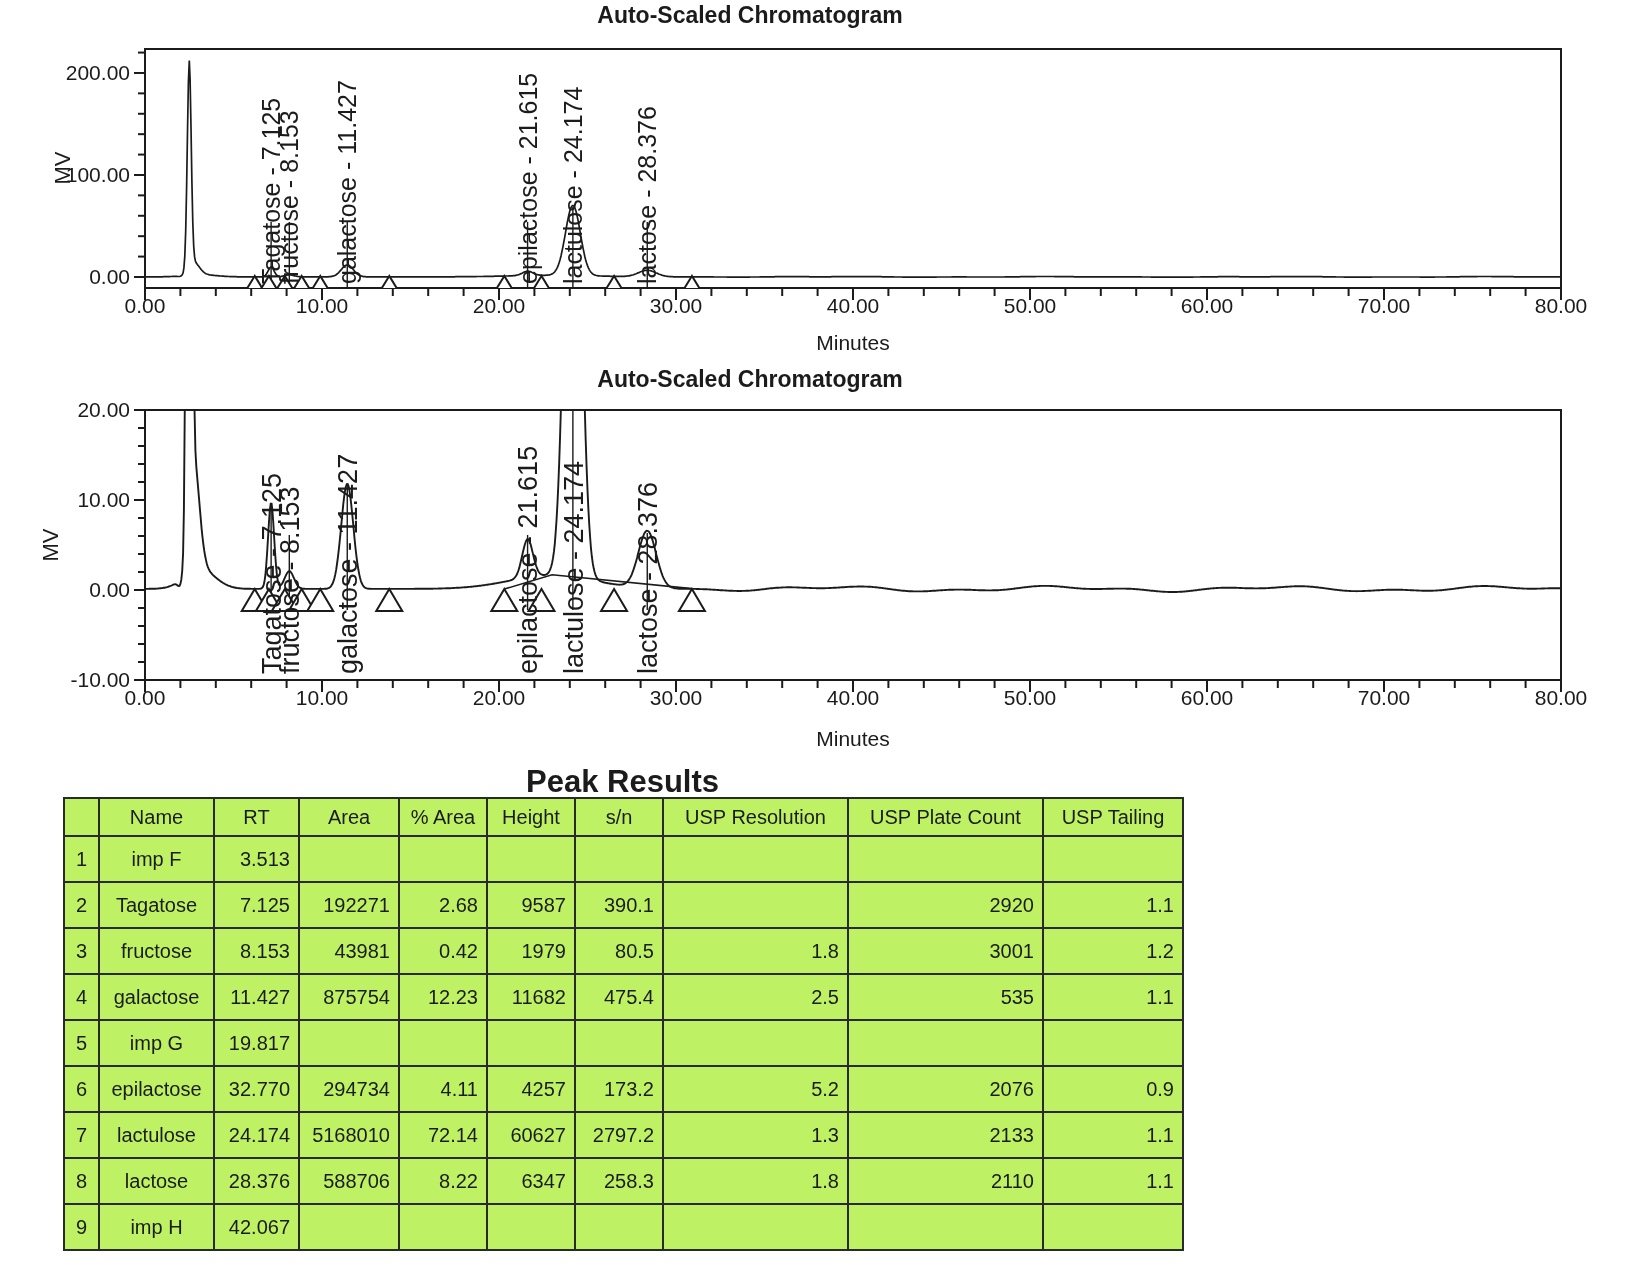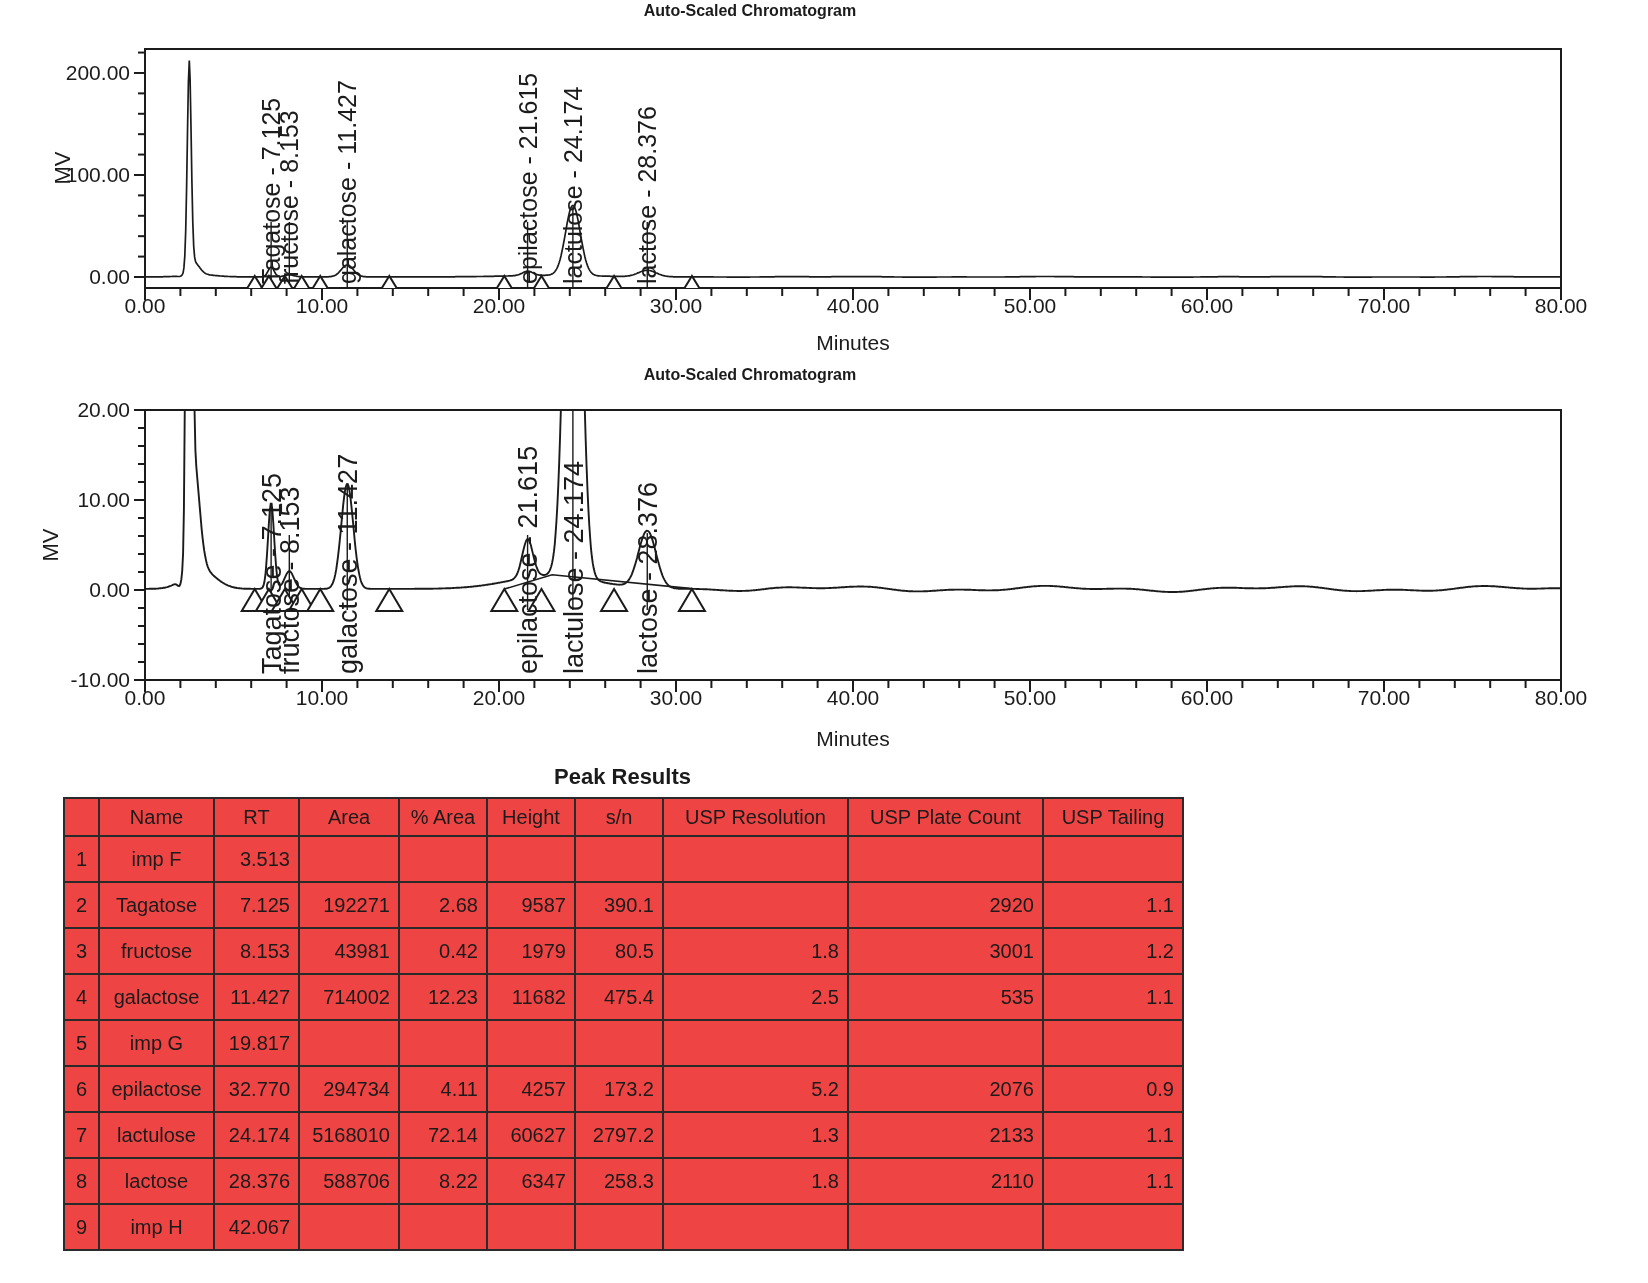--- a/index.html
+++ b/index.html
@@ -1,29 +1,29 @@
 <!DOCTYPE html>
 <html><head>
 <meta charset="utf-8">
 <style>
   html,body{margin:0;padding:0;background:#ffffff;}
   .page{position:relative;width:1648px;height:1283px;background:#ffffff;
         font-family:"Liberation Sans","DejaVu Sans",sans-serif;color:#1b1b1b;overflow:hidden;}
   .chart-title{position:absolute;left:0;width:1500px;text-align:center;
-        font-size:16px;font-weight:bold;color:#1b1b1b;margin:0;}
+        font-size:23px;font-weight:bold;color:#1b1b1b;margin:0;}
   #title-0{top:2px;}
   #title-1{top:366px;}
   .chart-svg{position:absolute;left:0;}
   #svg-0{top:0;}
   #svg-1{top:358px;}
   svg text{font-family:"Liberation Sans","DejaVu Sans",sans-serif;fill:#1b1b1b;}
   .results-title{position:absolute;top:764px;left:63px;width:1119px;text-align:center;
-        font-size:22px;font-weight:bold;margin:0;}
+        font-size:31px;font-weight:bold;margin:0;}
   .peak-table{position:absolute;top:797px;left:63px;border-collapse:collapse;
-        table-layout:fixed;background:#ef4444;padding-left:40px;}
+        table-layout:fixed;background:#bef264;padding-left:40px;}
   .peak-table th,.peak-table td{border:2px solid #2a2a2a;font-size:20px;font-weight:normal;
         padding:0 8px;overflow:hidden;white-space:nowrap;color:#1b1b1b;}
   .peak-table th{height:36px;text-align:center;}
   .peak-table td{height:44px;}
   .peak-table td.ac{text-align:center;}
   .peak-table td.al{text-align:center;}
   .peak-table td.ar{text-align:right;}
 </style>
 </head>
 <body>
@@ -309,21 +309,21 @@
           <td class="ar">1979</td>
           <td class="ar">80.5</td>
           <td class="ar">1.8</td>
           <td class="ar">3001</td>
           <td class="ar">1.2</td>
         </tr>
         <tr>
           <td class="ac">4</td>
           <td class="al">galactose</td>
           <td class="ar">11.427</td>
-          <td class="ar">714002</td>
+          <td class="ar">875754</td>
           <td class="ar">12.23</td>
           <td class="ar">11682</td>
           <td class="ar">475.4</td>
           <td class="ar">2.5</td>
           <td class="ar">535</td>
           <td class="ar">1.1</td>
         </tr>
         <tr>
           <td class="ac">5</td>
           <td class="al">imp G</td>

